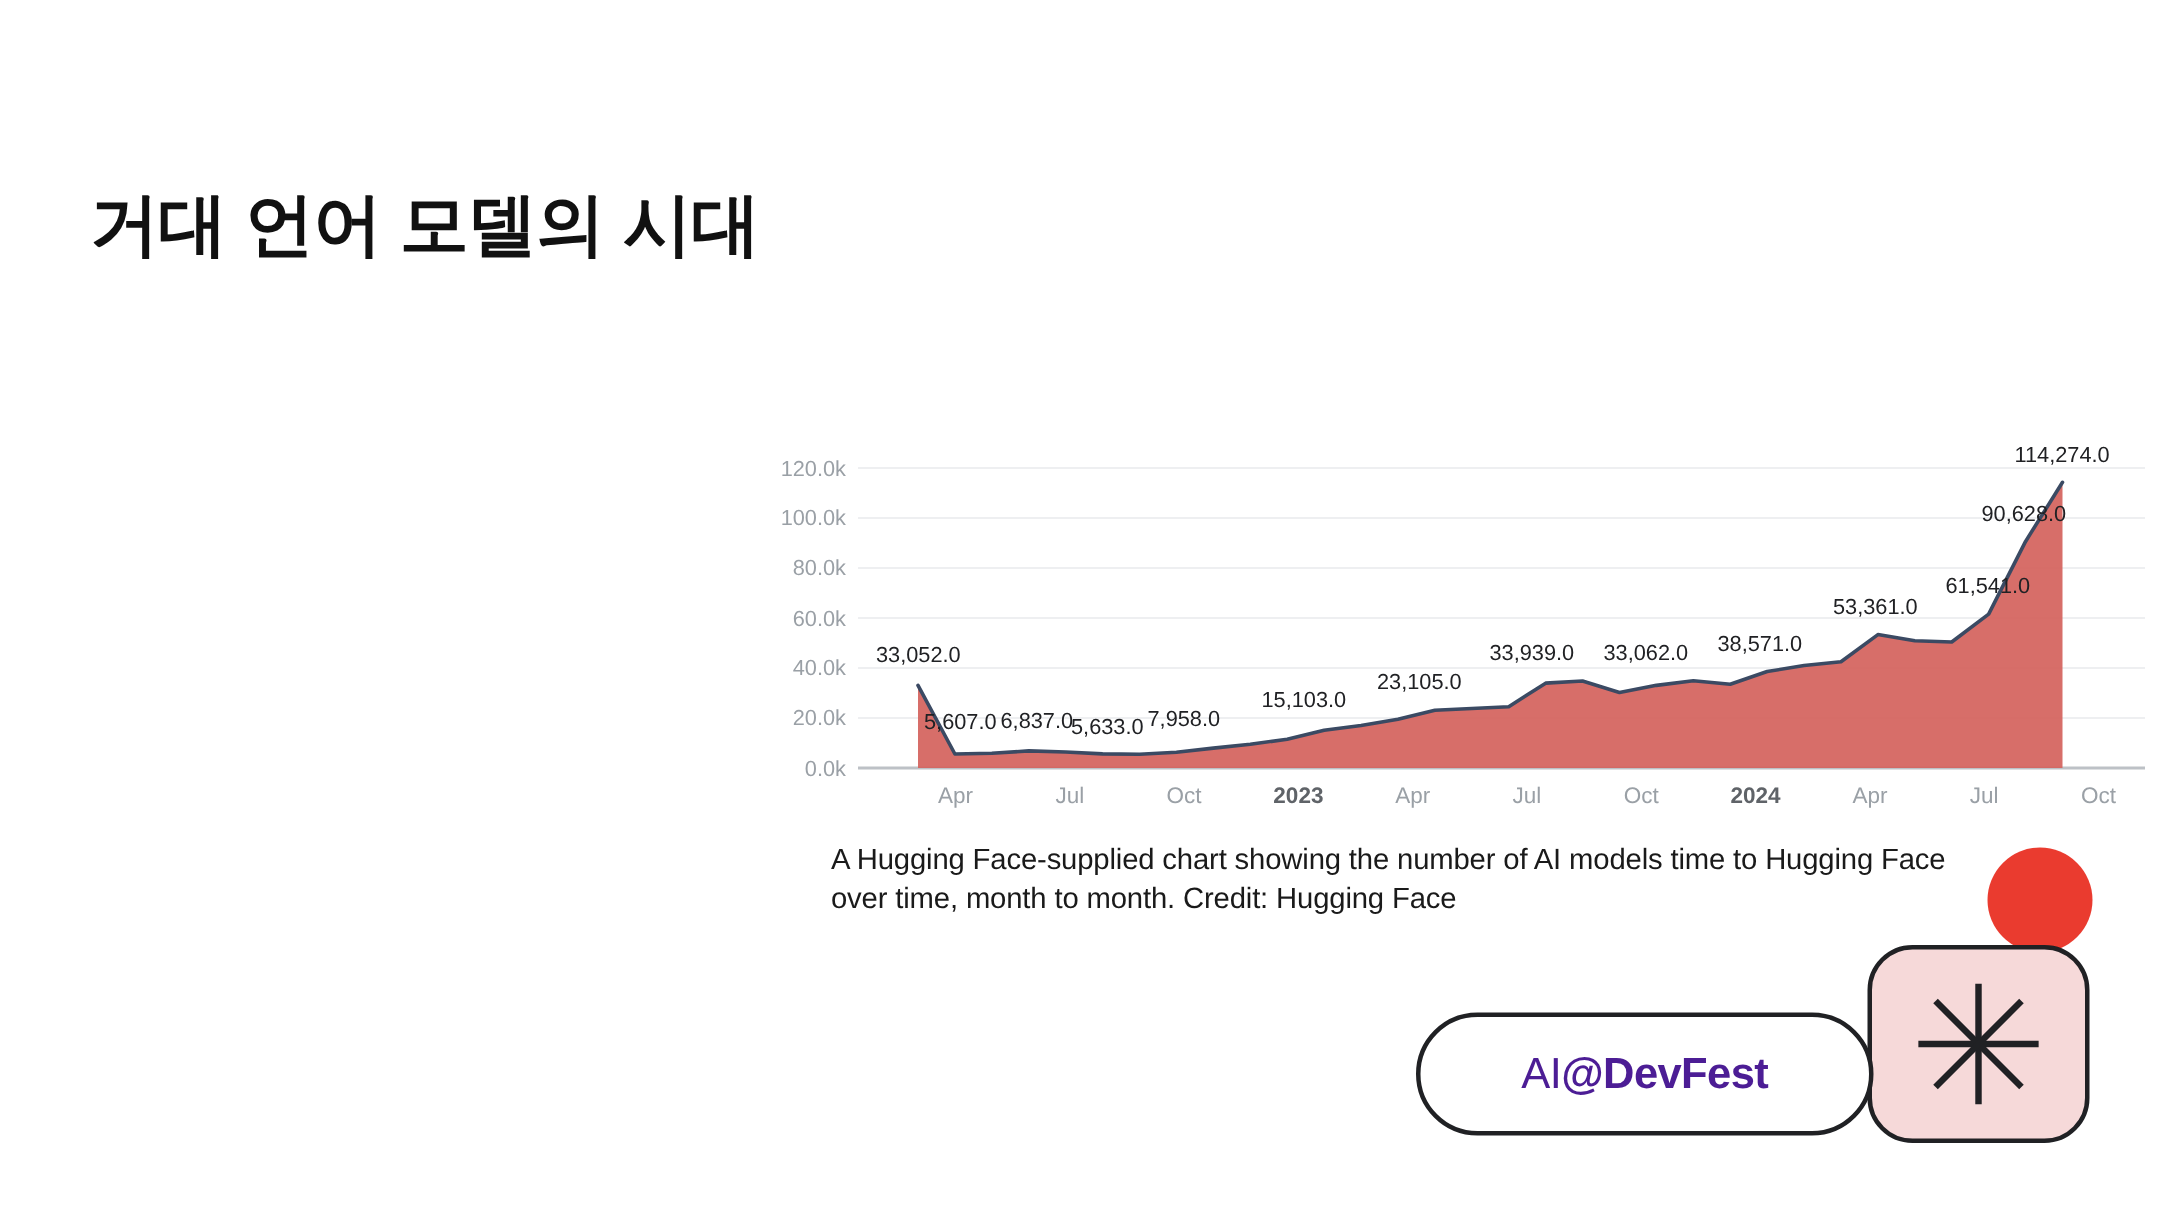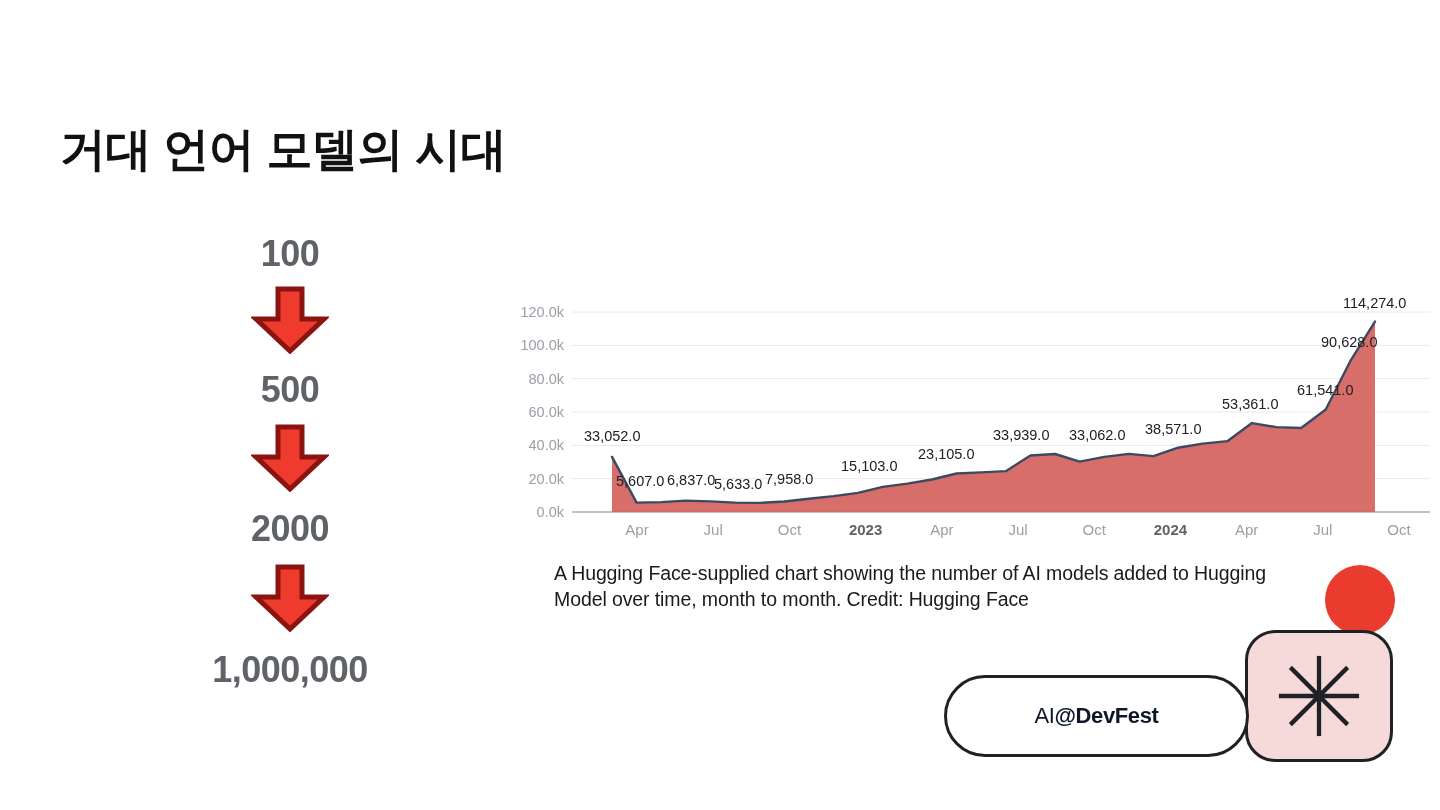--- a/index.html
+++ b/index.html
@@ -61,21 +61,21 @@
   
   .logo-lockup { position: absolute; left: 940px; top: 560px; width: 470px; height: 215px; }
   .logo-pill {
     position: absolute; left: 4px; top: 115px;
     width: 305px; height: 82px;
     border: 3.5px solid #202124; border-radius: 41px;
     background: #ffffff;
     display: flex; align-items: center; justify-content: center;
     z-index: 3;
   }
-  .logo-pill-text { font-size: 22px; color: #0f172a; letter-spacing: -0.4px; white-space: nowrap; }
+  .logo-pill-text { font-size: 29px; color: #4c1d95; letter-spacing: -0.4px; white-space: nowrap; }
   .logo-pill-text b { font-weight: 700; }
   .logo-pill-text .light { font-weight: 400; }
   .logo-square {
     position: absolute; left: 305px; top: 70px;
     width: 148px; height: 132px;
     background: #f6d9d9; border: 3.5px solid #202124;
     border-radius: 30px; z-index: 2;
   }
   .logo-square svg { position:absolute; left:0; top:0; width:100%; height:100%; }
   .logo-dot {
@@ -84,48 +84,20 @@
     background: #ea3b2f; z-index: 1;
   }
 </style>
 </head>
 <body>
 
 <div class="slide">
 
   <div class="slide-title">거대 언어 모델의 시대</div>
 
-  <div class="funnel">
-
-    <div class="funnel-num n1">100</div>
-
-    <div class="arrow-wrap a1">
-      <svg viewBox="0 0 78 68" xmlns="http://www.w3.org/2000/svg">
-        <polygon points="27,3 51,3 51,33 73,33 39,65 5,33 27,33" fill="#ef3b2d" stroke="#8c1410" stroke-width="5" stroke-linejoin="miter"></polygon>
-      </svg>
-    </div>
-
-    <div class="funnel-num n2">500</div>
-
-    <div class="arrow-wrap a2">
-      <svg viewBox="0 0 78 68" xmlns="http://www.w3.org/2000/svg">
-        <polygon points="27,3 51,3 51,33 73,33 39,65 5,33 27,33" fill="#ef3b2d" stroke="#8c1410" stroke-width="5" stroke-linejoin="miter"></polygon>
-      </svg>
-    </div>
-
-    <div class="funnel-num n3">2000</div>
-
-    <div class="arrow-wrap a3">
-      <svg viewBox="0 0 78 68" xmlns="http://www.w3.org/2000/svg">
-        <polygon points="27,3 51,3 51,33 73,33 39,65 5,33 27,33" fill="#ef3b2d" stroke="#8c1410" stroke-width="5" stroke-linejoin="miter"></polygon>
-      </svg>
-    </div>
-
-    <div class="funnel-num n4">1,000,000</div>
-  </div>
 
   <div class="chart-panel">
     <div class="chart-area">
       <svg id="chart-svg" width="920" height="248" viewBox="0 0 920 248" xmlns="http://www.w3.org/2000/svg">
           <line x1="52" y1="220" x2="910" y2="220" stroke="#bdc1c6" stroke-width="2"></line>
           <text x="44" y="225" text-anchor="end" font-size="14.5" fill="#9aa0a6" font-family="&quot;Liberation Sans&quot;, sans-serif">0.0k</text>
           <line x1="52" y1="186.66666666666666" x2="910" y2="186.66666666666666" stroke="#e8eaed" stroke-width="1"></line>
           <text x="44" y="191.66666666666666" text-anchor="end" font-size="14.5" fill="#9aa0a6" font-family="&quot;Liberation Sans&quot;, sans-serif">20.0k</text>
           <line x1="52" y1="153.33333333333331" x2="910" y2="153.33333333333331" stroke="#e8eaed" stroke-width="1"></line>
           <text x="44" y="158.33333333333331" text-anchor="end" font-size="14.5" fill="#9aa0a6" font-family="&quot;Liberation Sans&quot;, sans-serif">40.0k</text>
@@ -161,21 +133,21 @@
           <text x="549" y="148" text-anchor="start" font-size="14.5" fill="#202124" font-family="&quot;Liberation Sans&quot;, sans-serif">33,062.0</text>
           <text x="625" y="142" text-anchor="start" font-size="14.5" fill="#202124" font-family="&quot;Liberation Sans&quot;, sans-serif">38,571.0</text>
           <text x="702" y="117" text-anchor="start" font-size="14.5" fill="#202124" font-family="&quot;Liberation Sans&quot;, sans-serif">53,361.0</text>
           <text x="777" y="103" text-anchor="start" font-size="14.5" fill="#202124" font-family="&quot;Liberation Sans&quot;, sans-serif">61,541.0</text>
           <text x="801" y="55" text-anchor="start" font-size="14.5" fill="#202124" font-family="&quot;Liberation Sans&quot;, sans-serif">90,628.0</text>
           <text x="823" y="16" text-anchor="start" font-size="14.5" fill="#202124" font-family="&quot;Liberation Sans&quot;, sans-serif">114,274.0</text>
         </svg>
     </div>
   </div>
 
-  <div class="caption">A Hugging Face-supplied chart showing the number of AI models added to Hugging Model over time, month to month. Credit: Hugging Face</div>
+  <div class="caption">A Hugging Face-supplied chart showing the number of AI models time to Hugging Face over time, month to month. Credit: Hugging Face</div>
 
   <div class="logo-lockup">
     <div class="logo-dot"></div>
     <div class="logo-square">
       <svg viewBox="0 0 148 132" xmlns="http://www.w3.org/2000/svg">
         <g stroke="#202124" stroke-width="4.5" stroke-linecap="butt">
           <line x1="74" y1="24" x2="74" y2="108"></line>
           <line x1="32" y1="66" x2="116" y2="66"></line>
           <line x1="44" y1="36" x2="104" y2="96"></line>
           <line x1="104" y1="36" x2="44" y2="96"></line>

